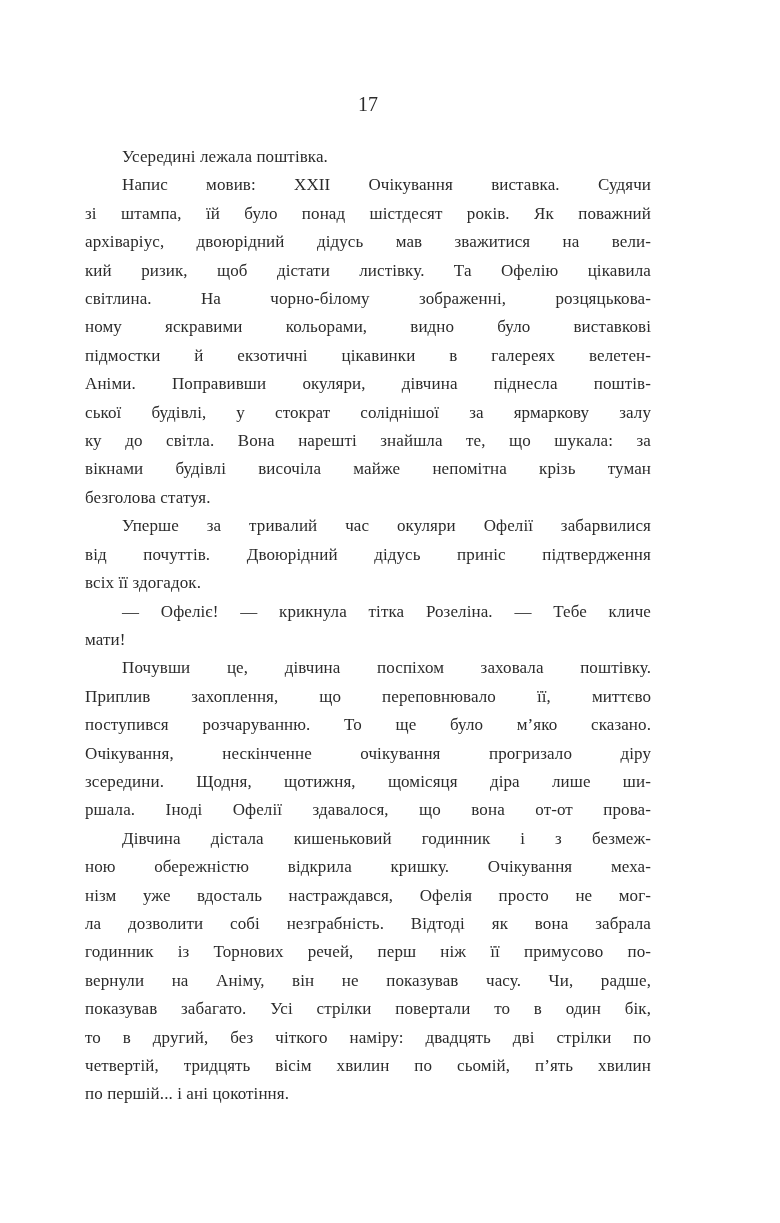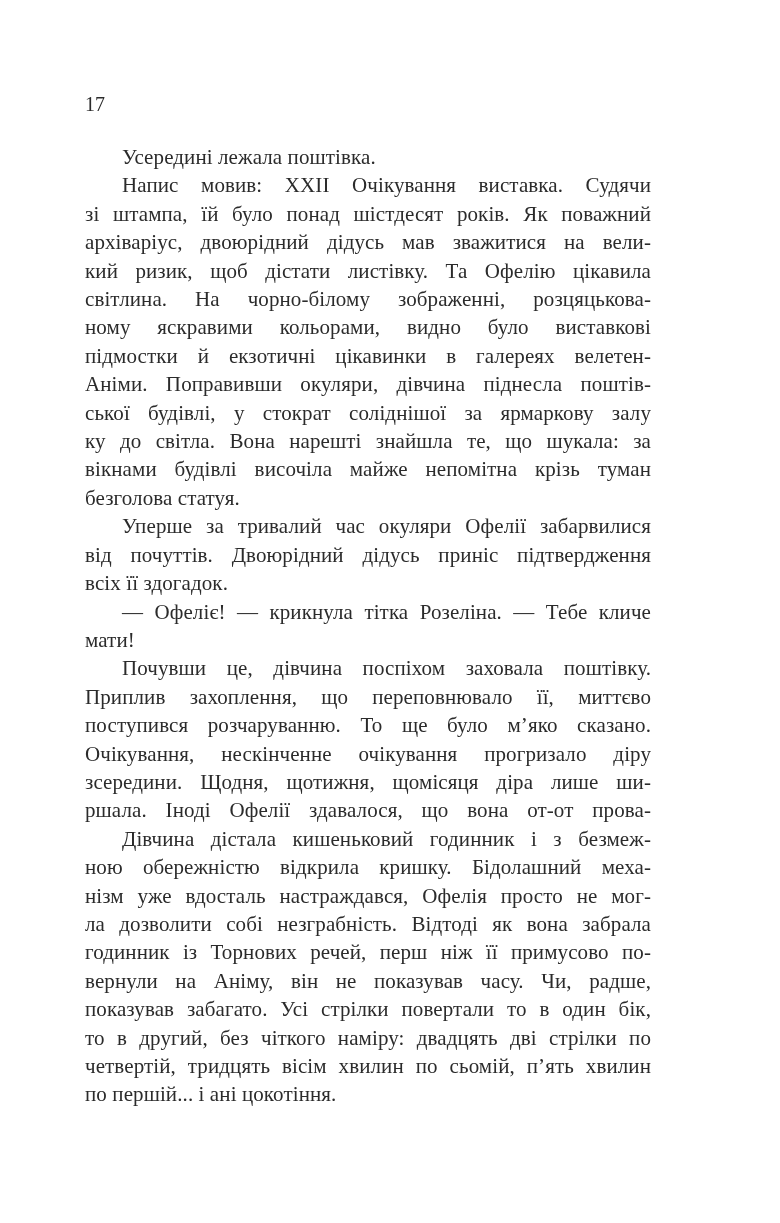--- a/index.html
+++ b/index.html
@@ -12,28 +12,28 @@
     overflow: hidden;
   }
   .page {
     box-sizing: border-box;
     width: 780px;
     height: 1223px;
     padding-top: 92px;
   }
   .page-number {
     margin: 0 129px 12px 85px;
-    text-align: left;
+    text-align: center;
     font-size: 20px;
     line-height: 24px;
     color: #2b2b2b;
   }
   .text-block {
     margin: 27px 129px 0 85px; 
-    font-size: 21px;
+    font-size: 17px;
     line-height: 28.4px;
     letter-spacing: 0.1px;
   }
   .para { margin: 0; padding: 0; }
   .line {
     text-align: justify;
     text-align-last: justify;
     white-space: normal;
   }
   .line.last { text-align-last: left; }
@@ -82,21 +82,21 @@
       <div class="line indent">Почувши це, дівчина поспіхом заховала поштівку.</div>
       <div class="line">Приплив захоплення, що переповнювало її, миттєво</div>
       <div class="line">поступився розчаруванню. То ще було м’яко сказано.</div>
       <div class="line">Очікування, нескінченне очікування прогризало діру</div>
       <div class="line">зсередини. Щодня, щотижня, щомісяця діра лише ши-</div>
       <div class="line">ршала. Іноді Офелії здавалося, що вона от-от прова-</div>
     </div>
 
     <div class="para">
       <div class="line indent">Дівчина дістала кишеньковий годинник і з безмеж-</div>
-      <div class="line">ною обережністю відкрила кришку. Бідолашний меха-</div>
+      <div class="line">ною обережністю відкрила кришку. Очікування меха-</div>
       <div class="line">нізм уже вдосталь настраждався, Офелія просто не мог-</div>
       <div class="line">ла дозволити собі незграбність. Відтоді як вона забрала</div>
       <div class="line">годинник із Торнових речей, перш ніж її примусово по-</div>
       <div class="line">вернули на Аніму, він не показував часу. Чи, радше,</div>
       <div class="line">показував забагато. Усі стрілки повертали то в один бік,</div>
       <div class="line">то в другий, без чіткого наміру: двадцять дві стрілки по</div>
       <div class="line">четвертій, тридцять вісім хвилин по сьомій, п’ять хвилин</div>
       <div class="line last">по першій... і ані цокотіння.</div>
     </div>
 

